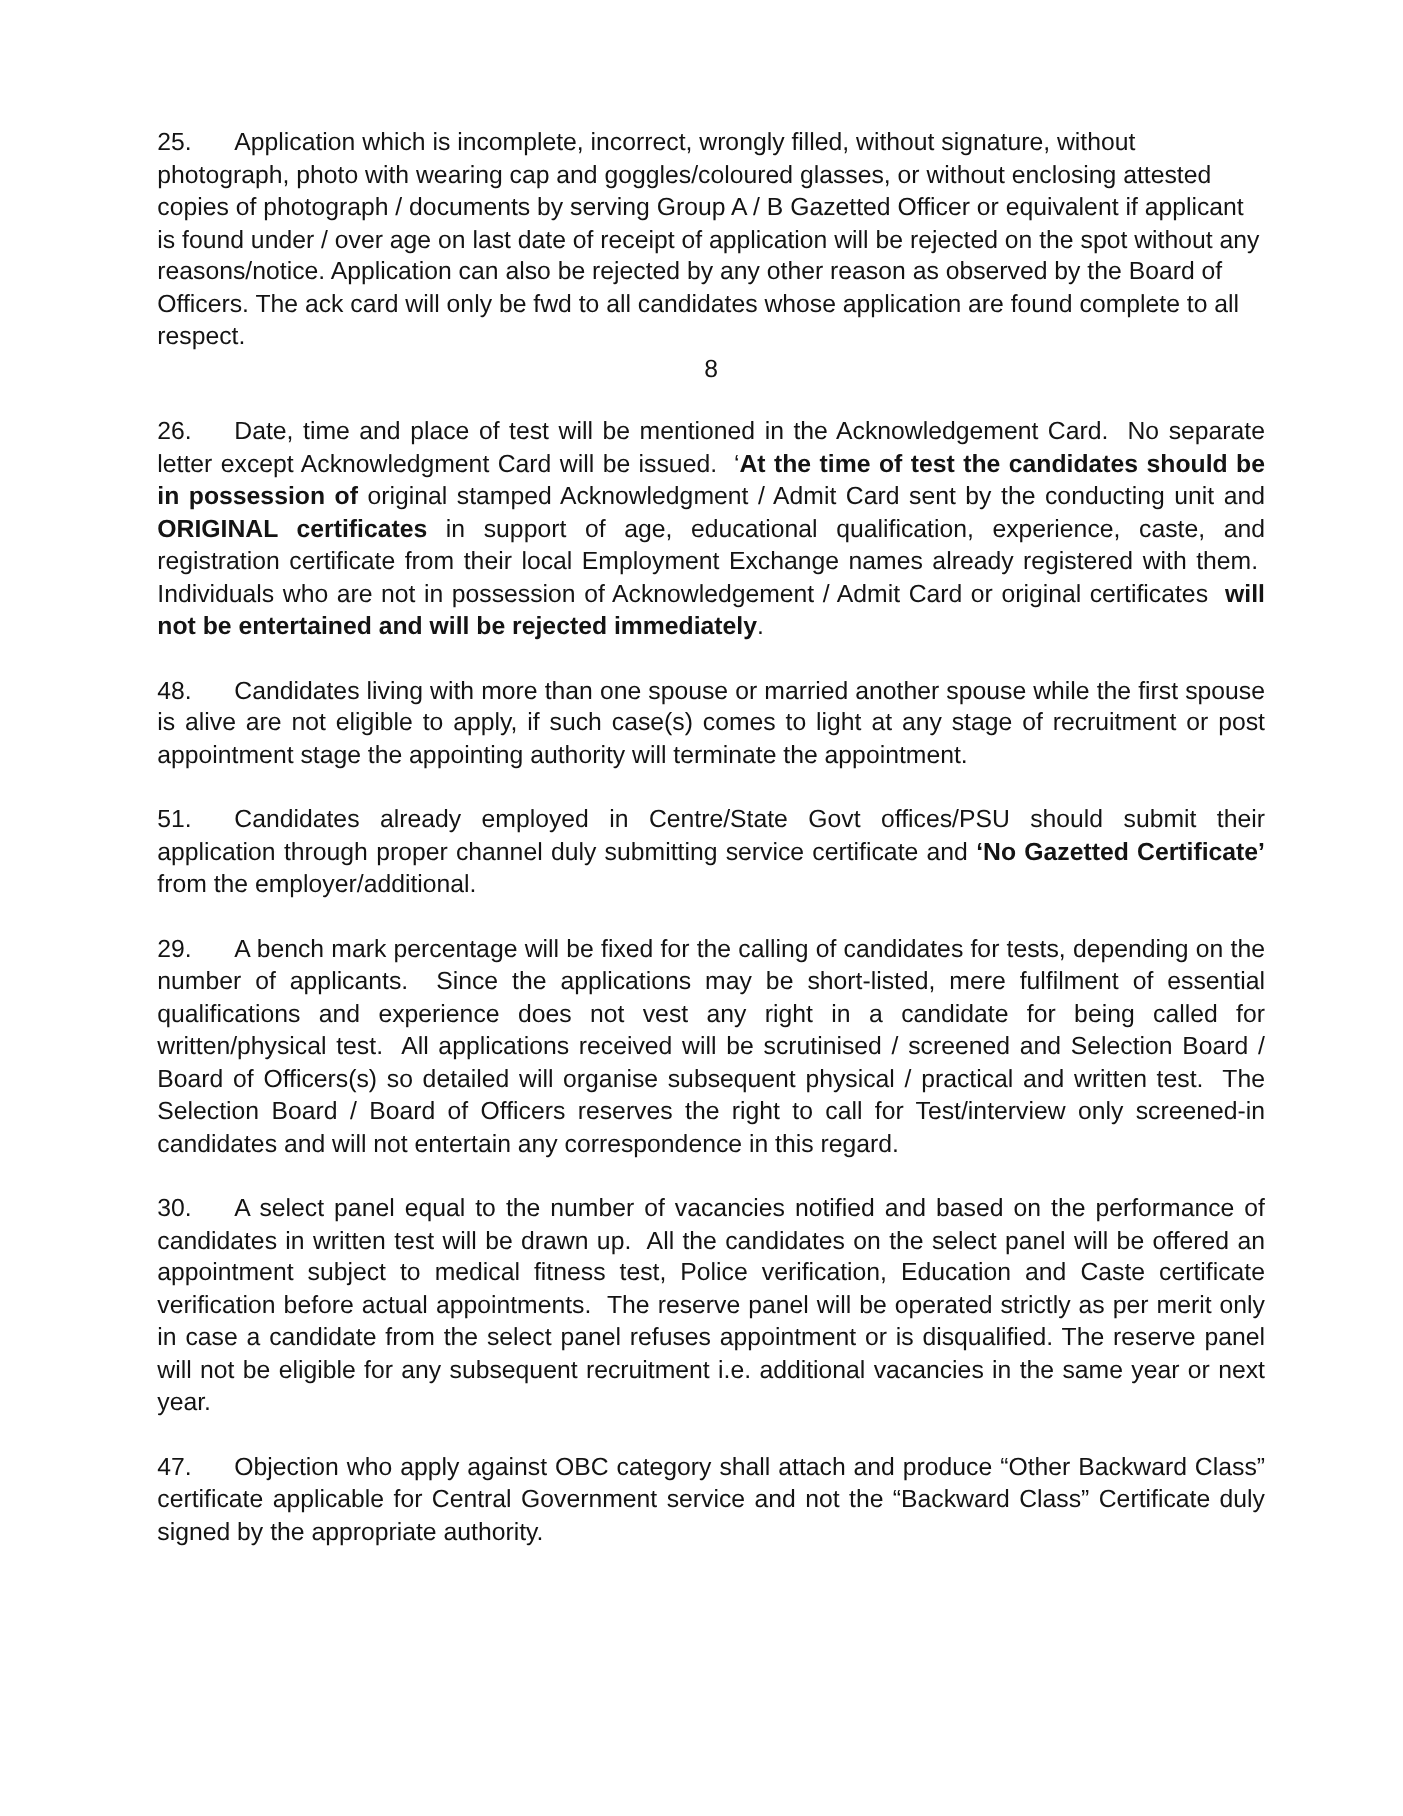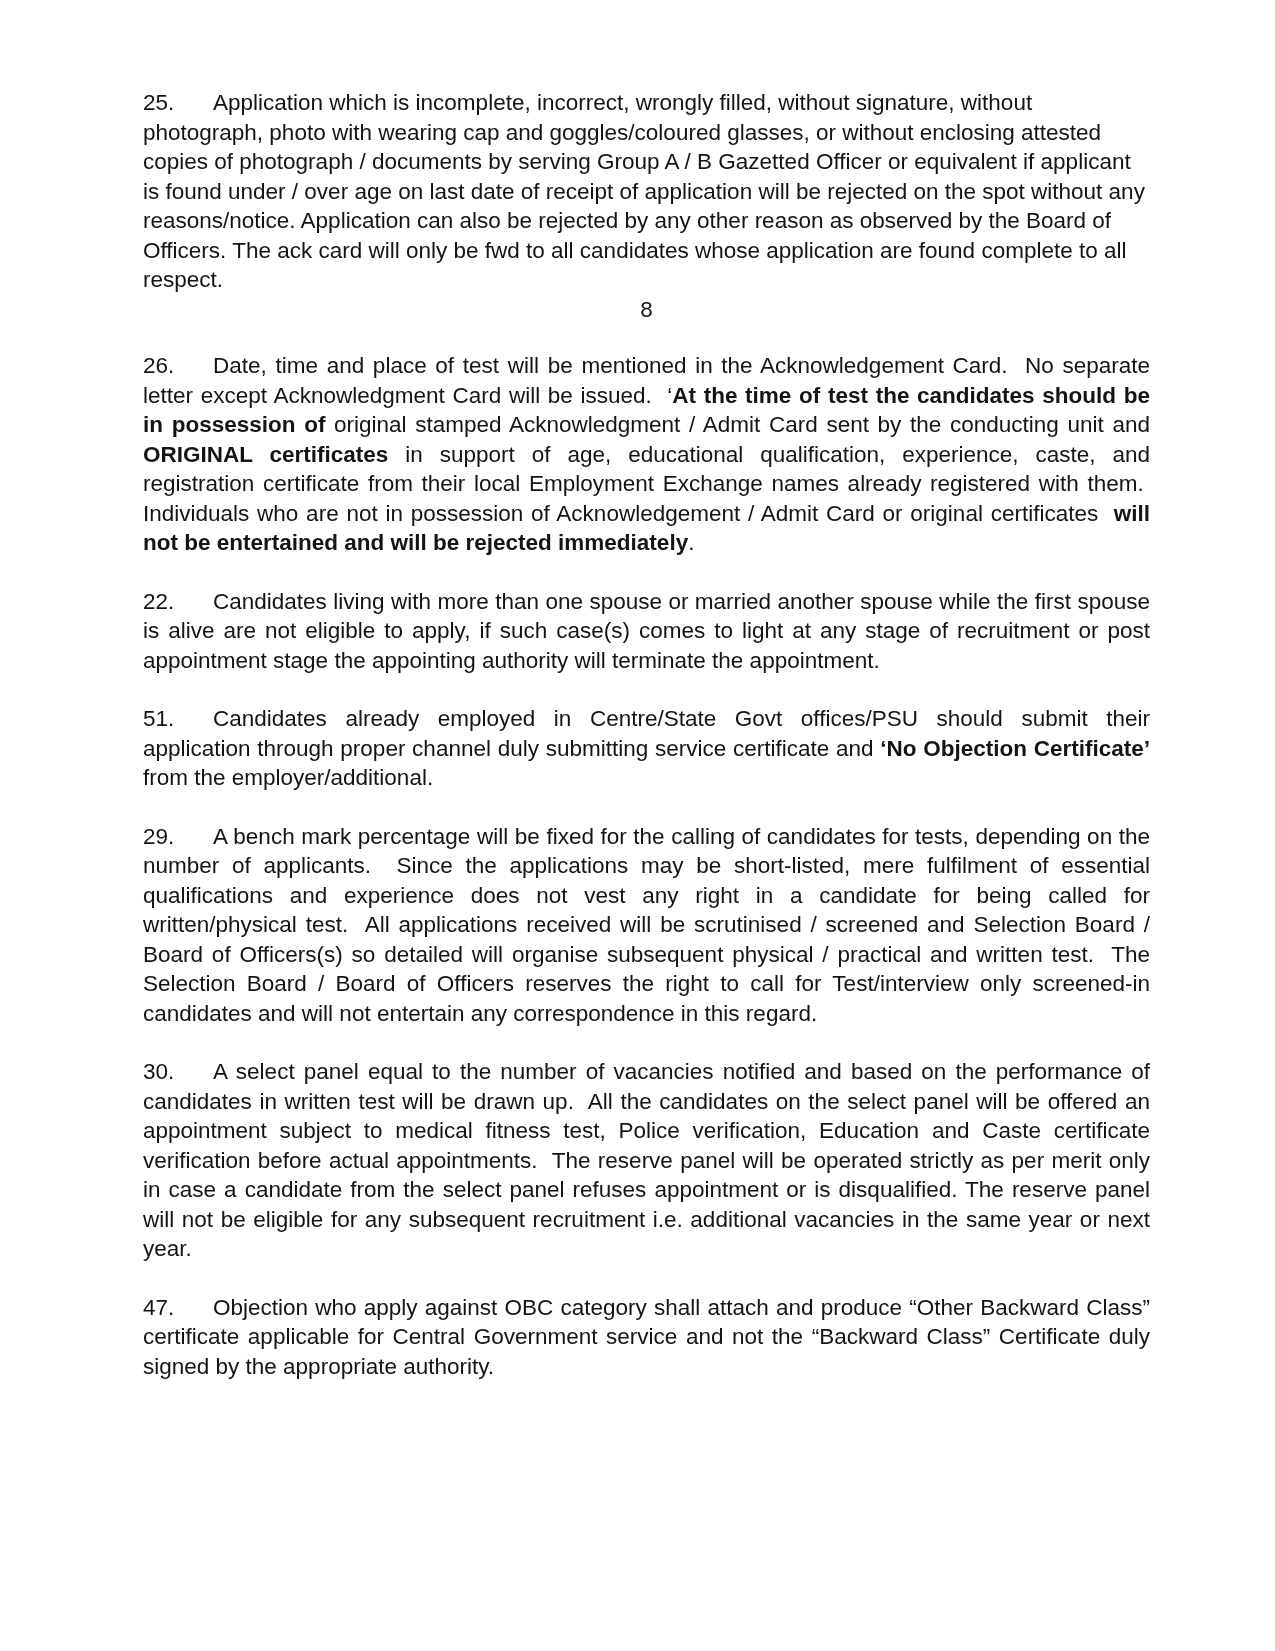--- a/index.html
+++ b/index.html
@@ -11,21 +11,21 @@
     width: 1275px;
     height: 1651px;
     overflow: hidden;
     font-family: "Liberation Sans", "DejaVu Sans", sans-serif;
     color: #141414;
   }
   .page {
     box-sizing: border-box;
     width: 1275px;
     height: 1651px;
-    padding: 88px 125px 40px 143px;
+    padding: 114px 125px 40px 143px;
     background: #ffffff;
   }
   .para {
     font-size: 22.5px;
     line-height: 29.5px;
     margin: 0 0 29px 0;
     text-align: left;
   }
   .para.justify {
     text-align: justify;
@@ -56,25 +56,25 @@
     <span class="num">25.</span><span>Application which is incomplete, incorrect, wrongly filled, without signature, without photograph, photo with wearing cap and goggles/coloured glasses, or without enclosing attested copies of photograph / documents by serving Group A / B Gazetted Officer or equivalent if applicant is found under / over age on last date of receipt of application will be rejected on the spot without any reasons/notice. Application can also be rejected by any other reason as observed by the Board of Officers. The ack card will only be fwd to all candidates whose application are found complete to all respect.</span>
   </p>
 
   <div class="page-number">8</div>
 
   <p class="para justify">
     <span class="num">26.</span><span>Date, time and place of test will be mentioned in the Acknowledgement Card.&nbsp; No separate letter except Acknowledgment Card will be issued.&nbsp; ‘</span><span class="b">At the time of test the candidates should be in possession of</span><span> original stamped Acknowledgment / Admit Card sent by the conducting unit and </span><span class="b">ORIGINAL certificates</span><span> in support of age, educational qualification, experience, caste, and registration certificate from their local Employment Exchange names already registered with them.&nbsp; Individuals who are not in possession of Acknowledgement / Admit Card or original certificates&nbsp; </span><span class="b">will not be entertained and will be rejected immediately</span><span>.</span>
   </p>
 
   <p class="para justify">
-    <span class="num">22.</span><span>Candidates living with more than one spouse or married another spouse while the first spouse is alive are not eligible to apply, if such case(s) comes to light at any stage of recruitment or post appointment stage the appointing authority will terminate the appointment.</span>
+    <span class="num">48.</span><span>Candidates living with more than one spouse or married another spouse while the first spouse is alive are not eligible to apply, if such case(s) comes to light at any stage of recruitment or post appointment stage the appointing authority will terminate the appointment.</span>
   </p>
 
   <p class="para justify">
-    <span class="num">51.</span><span>Candidates already employed in Centre/State Govt offices/PSU should submit their application through proper channel duly submitting service certificate and </span><span class="b">‘No Objection Certificate’</span><span> from the employer/additional.</span>
+    <span class="num">51.</span><span>Candidates already employed in Centre/State Govt offices/PSU should submit their application through proper channel duly submitting service certificate and </span><span class="b">‘No Gazetted Certificate’</span><span> from the employer/additional.</span>
   </p>
 
   <p class="para justify">
     <span class="num">29.</span><span>A bench mark percentage will be fixed for the calling of candidates for tests, depending on the number of applicants.&nbsp; Since the applications may be short-listed, mere fulfilment of essential qualifications and experience does not vest any right in a candidate for being called for written/physical test.&nbsp; All applications received will be scrutinised / screened and Selection Board / Board of Officers(s) so detailed will organise subsequent physical / practical and written test.&nbsp; The Selection Board / Board of Officers reserves the right to call for Test/interview only screened-in candidates and will not entertain any correspondence in this regard.</span>
   </p>
 
   <p class="para justify">
     <span class="num">30.</span><span>A select panel equal to the number of vacancies notified and based on the performance of candidates in written test will be drawn up.&nbsp; All the candidates on the select panel will be offered an appointment subject to medical fitness test, Police verification, Education and Caste certificate verification before actual appointments.&nbsp; The reserve panel will be operated strictly as per merit only in case a candidate from the select panel refuses appointment or is disqualified. The reserve panel will not be eligible for any subsequent recruitment i.e. additional vacancies in the same year or next year.</span>
   </p>
 

